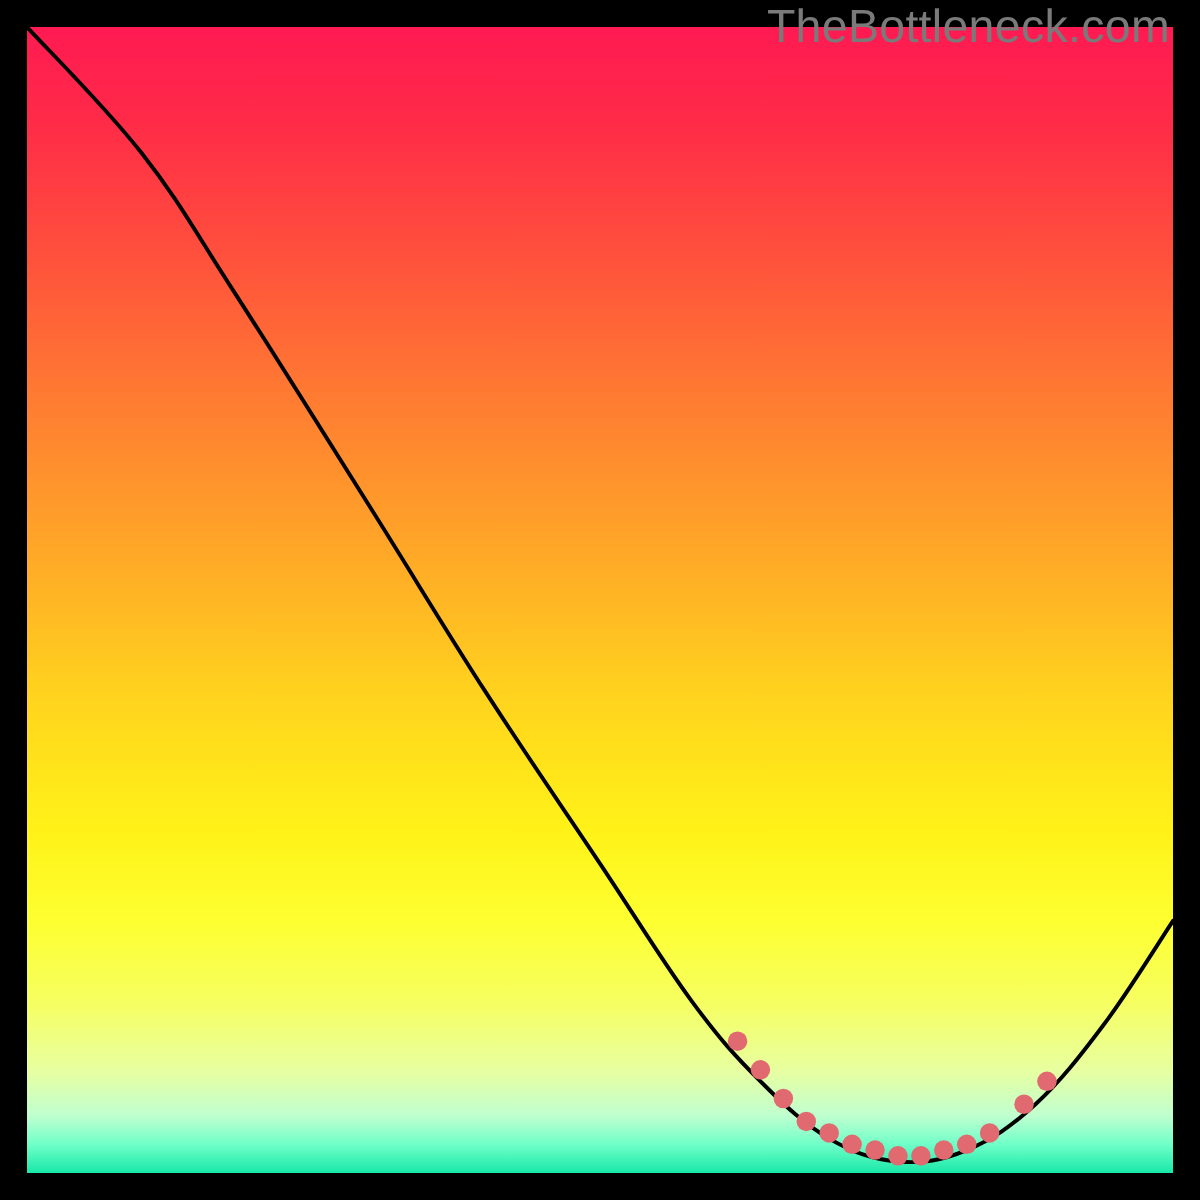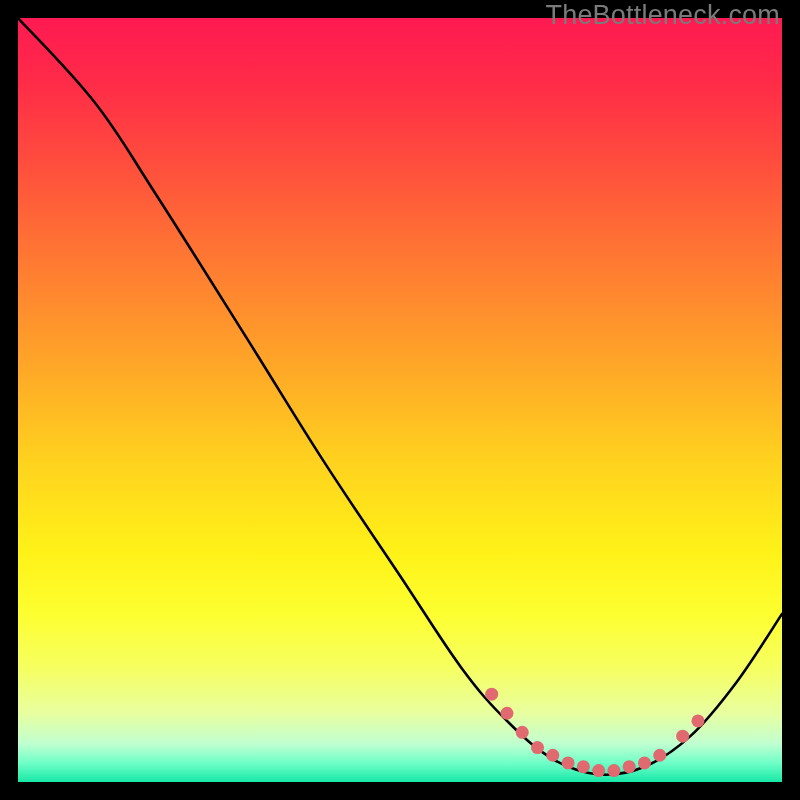--- a/index.html
+++ b/index.html
@@ -31,21 +31,21 @@
       #70ffc8 97.5%,
       #18e8a8 100%
     );
   }
   .overlay { position: absolute; left: 0; top: 0; width: 764px; height: 764px; }
   .watermark {
     position: absolute;
     top: 0;
     right: 20px;
     font-family: Arial, Helvetica, sans-serif;
-    font-size: 27px;
+    font-size: 31px;
     color: #7a7a7a;
     letter-spacing: 0.2px;
   }
 </style>
 </head>
 <body>
 <div class="frame">
   <div class="plot">
     <svg class="overlay" viewBox="0 0 764 764">
       <g id="curve-group">

